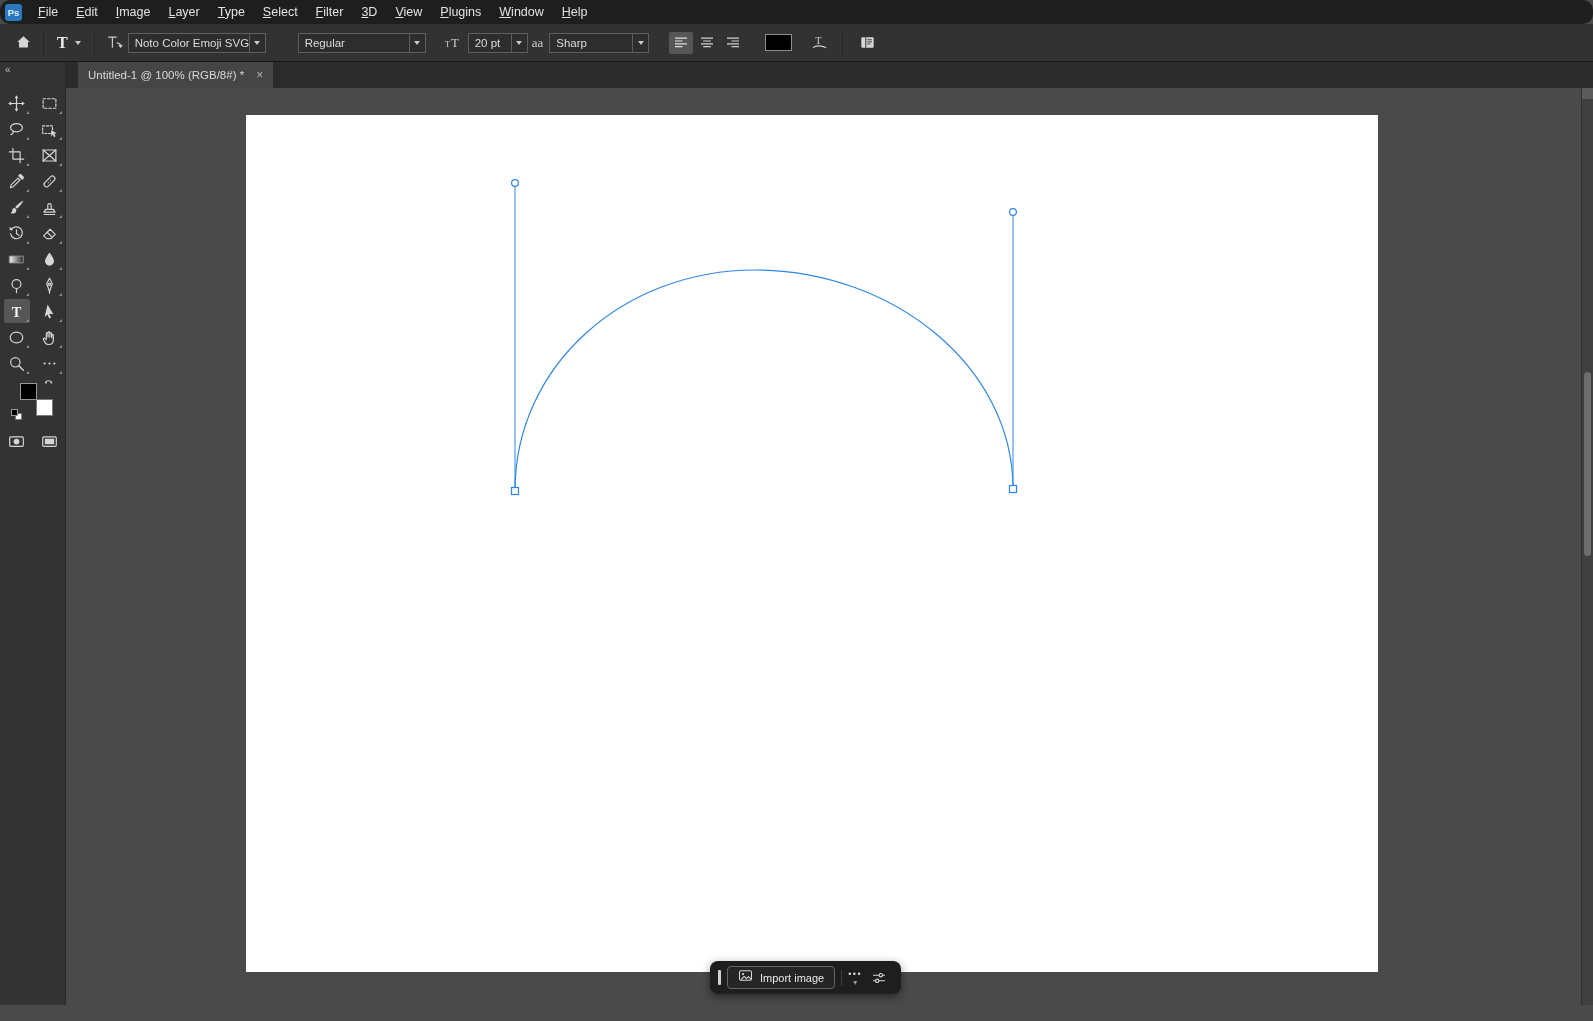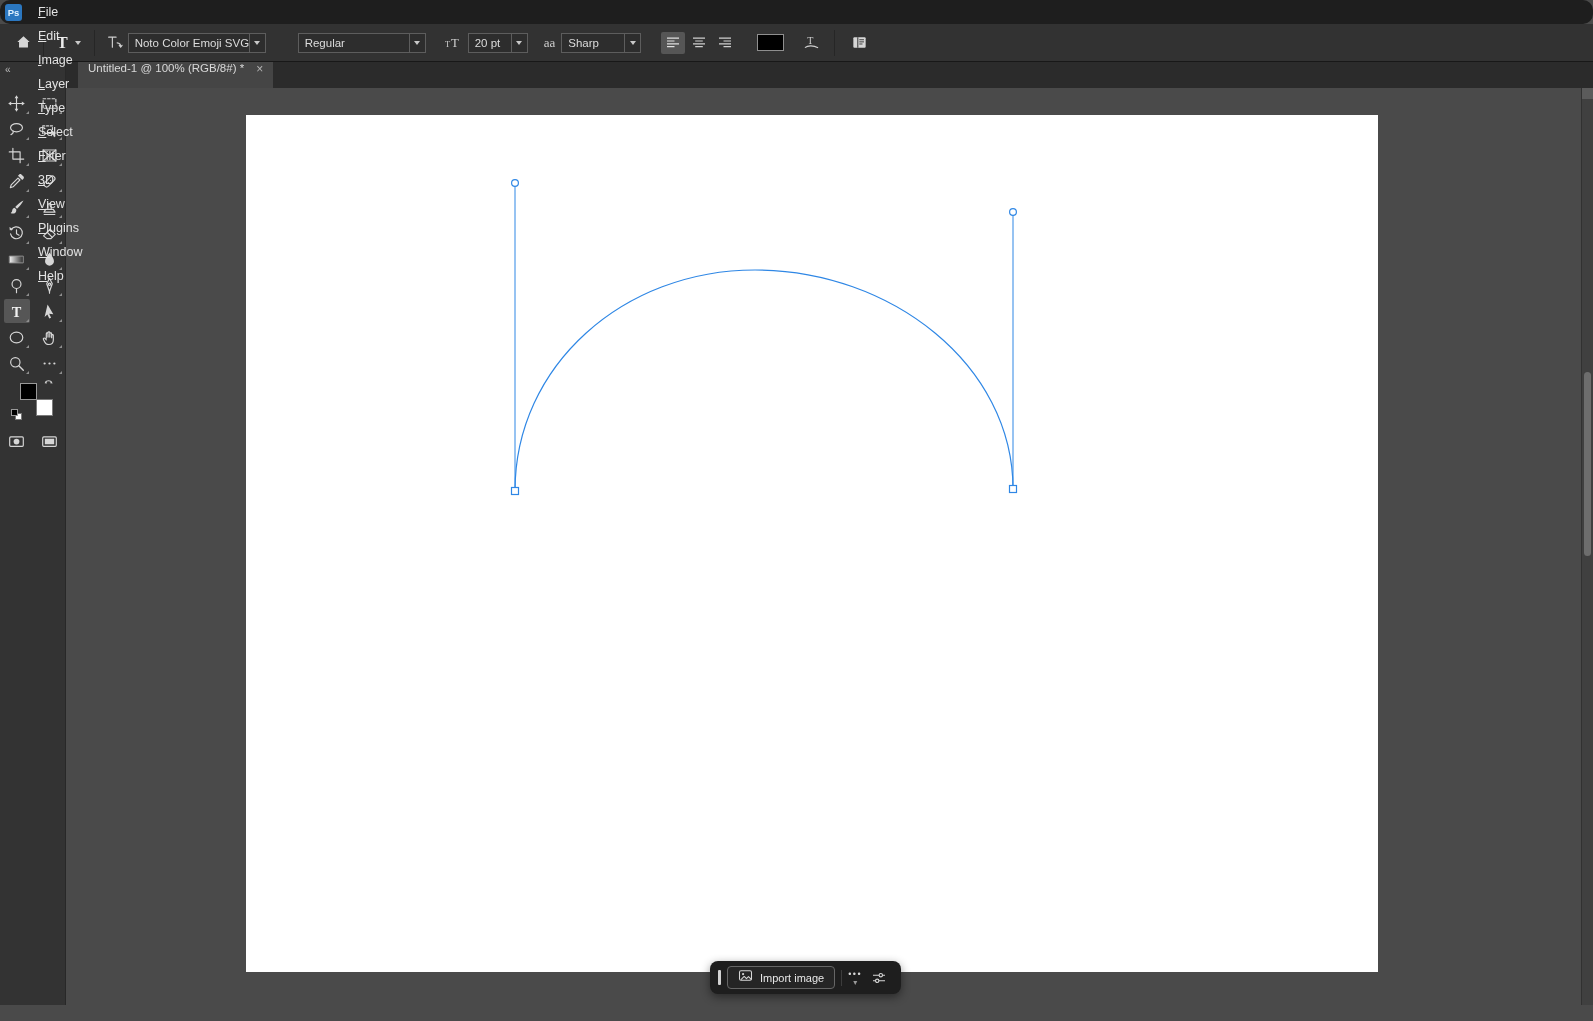--- a/index.html
+++ b/index.html
@@ -5,21 +5,21 @@
   * { box-sizing: border-box; margin: 0; padding: 0; }
   html,body { width:1593px; height:1021px; overflow:hidden; }
   body { font-family:"Liberation Sans", sans-serif; background:#4a4a4a; }
   .app { position:relative; width:1593px; height:1021px; background:#4a4a4a; overflow:hidden; }
 
   
   .menubar { position:absolute; left:0; top:0; right:0; height:24px; background:#1e1e1e;
              display:flex; align-items:center; color:#e2e2e2; font-size:12.5px; z-index:30;border-radius:10px; }
   .ps-logo { width:17px; height:17px; margin:0 7px 0 5px; background:#2b77c0; color:#dff1ff;
              font-size:9.5px; font-weight:bold; border-radius:3px; display:flex; align-items:center; justify-content:center; }
-  .menu-items { display:flex; height:100%;flex-direction:column; }
+  .menu-items { display:flex; height:100%; }
   .menu-item { padding:0 9px; line-height:24px; height:24px; cursor:default; }
   .menu-item u { text-decoration:underline; }
 
   
   .optionsbar { position:absolute; left:0; top:24px; right:0; height:38px; background:#323232;
                 border-bottom:1px solid #181818; display:flex; align-items:center; padding-left:10px;
                 color:#d6d6d6; z-index:29; }
   .ob-btn { width:26px; height:24px; display:flex; align-items:center; justify-content:center; border-radius:3px; }
   .ob-sep { width:1px; height:26px; background:#262626; margin:0 7px; }
   .tool-preset { display:flex; align-items:center; padding:0 6px; height:26px; }
@@ -31,21 +31,21 @@
   .combo-dd { width:16px; height:100%; display:flex; align-items:center; justify-content:center; border-left:1px solid #5d5d5d; }
   .aa { font-family:"Liberation Serif", serif; font-size:13px; color:#cfcfcf; }
   .align-group { display:flex; gap:2px; }
   .align-btn { width:24px; height:22px; display:flex; align-items:center; justify-content:center; border-radius:2px; }
   .align-btn.selected { background:#565656; }
   .swatch { width:27px; height:17px; border:1px solid #8f8f8f; background:#000; }
 
   
   .tabbar { position:absolute; left:66px; right:0; top:62px; height:26px; background:#2b2b2b; z-index:20; }
   .tab { position:absolute; left:12px; top:0; height:26px; background:#454545; display:inline-flex;
-         align-items:flex-start; padding:0 10px; font-size:11.5px; color:#d8d8d8; }
+         align-items:center; padding:0 10px; font-size:11.5px; color:#d8d8d8; }
   .tab-close { margin-left:12px; color:#b5b5b5; font-size:12px; }
 
   
   .toolbar { position:absolute; left:0; top:62px; width:66px; bottom:16px; background:#333333;
              border-right:1px solid #282828; z-index:21; }
   .collapse { position:absolute; left:5px; top:2px; font-size:10px; color:#b9b9b9; }
   .tools-grid { position:absolute; top:28px; left:0; width:66px; display:grid;
                 grid-template-columns:33px 33px; grid-auto-rows:26px; justify-items:center; align-items:center; }
   .tool { position:relative; width:26px; height:24px; display:flex; align-items:center; justify-content:center; border-radius:2px; }
   .tool.selected { background:#565656; }
@@ -147,22 +147,22 @@
         <text x="1" y="12" font-size="8" fill="#cfcfcf" font-family="Liberation Serif,serif">T</text>
         <text x="6.5" y="12" font-size="12" fill="#cfcfcf" font-family="Liberation Serif,serif">T</text>
       </svg>
     </div>
     <div class="combo" style="width:60px;margin-left:2px">
       <span class="combo-text">20 pt</span>
       <span class="combo-dd">
           <span class="dd-arrow"></span>
         </span>
     </div>
-    <span class="aa" style="margin-left:16px">aa</span>
-    <div class="combo" style="width:80px;margin-left:6px">
+    <span class="aa" style="margin-left:4px">aa</span>
+    <div class="combo" style="width:100px;margin-left:6px">
       <span class="combo-text">Sharp</span>
       <span class="combo-dd">
           <span class="dd-arrow"></span>
         </span>
     </div>
     <div class="align-group" style="margin-left:20px">
       <div class="align-btn selected">
         <svg viewBox="0 0 16 16" width="16" height="16" stroke="#e0e0e0" stroke-width="1.2">
             <path d="M2 3.2h12M2 6h7.5M2 8.8h12M2 11.6h7.5"></path>
           </svg>

